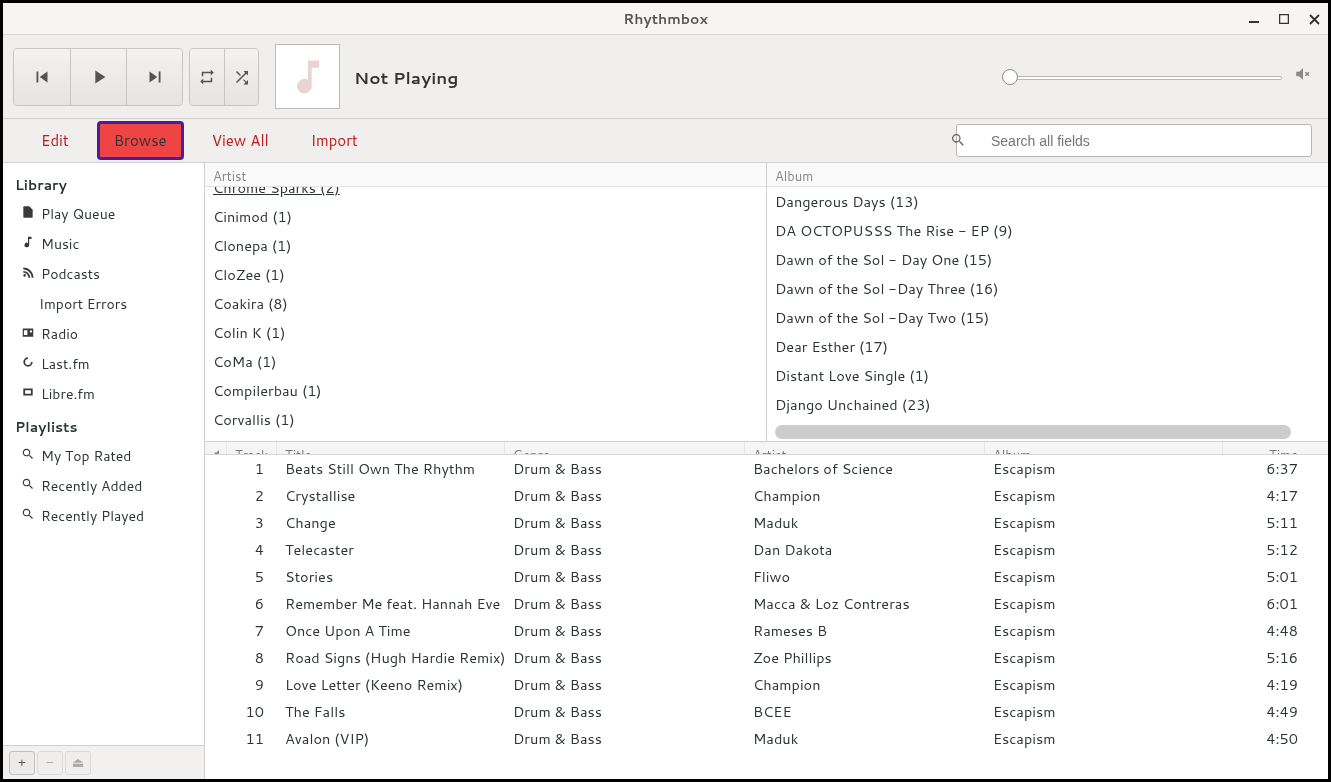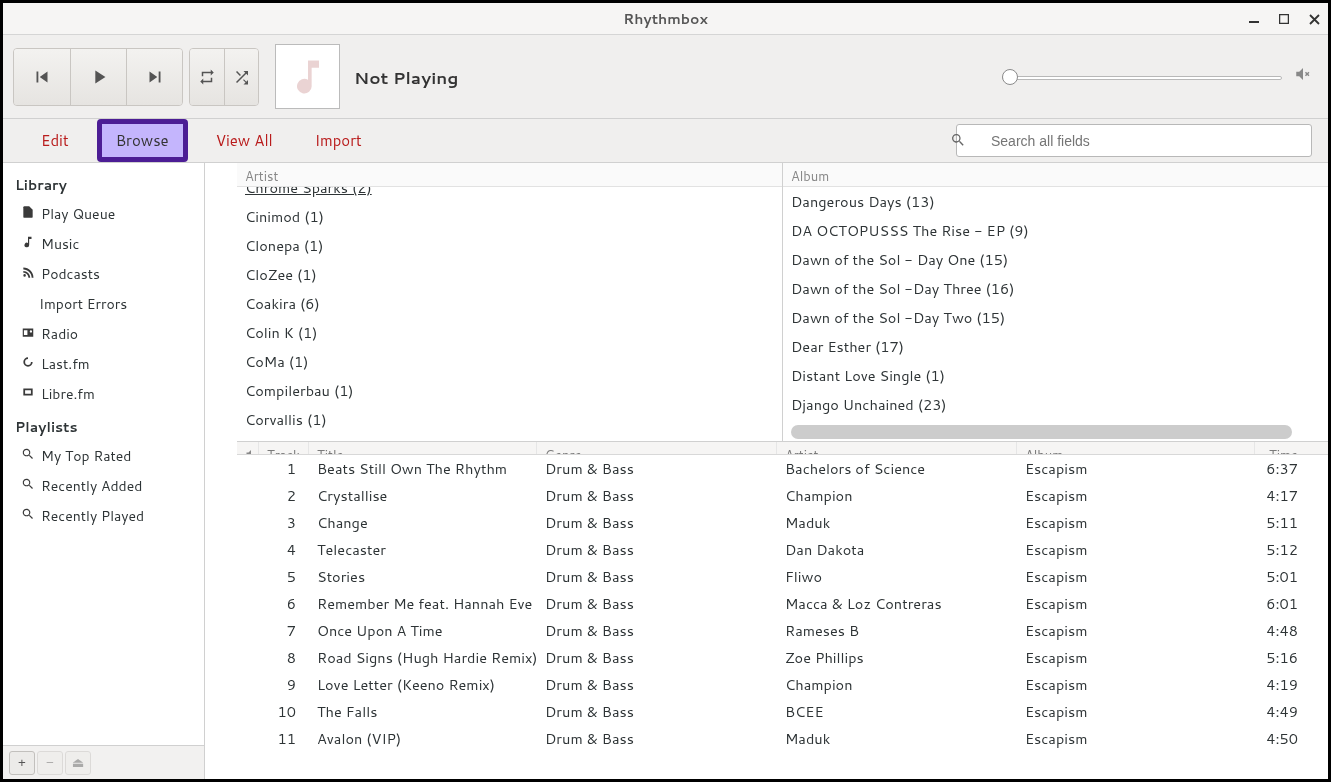--- a/index.html
+++ b/index.html
@@ -22,26 +22,26 @@
 .albumart svg { fill: #e6c9c9; opacity: .8; }
 .now-playing { margin-left: 8px; font-size: 17px; font-weight: bold; color: #333; }
 
 .toolbar-right { margin-left: auto; display: flex; align-items: center; gap: 12px; padding-right: 6px; }
 .vol-slider { position: relative; width: 280px; height: 18px; }
 .vol-track { position: absolute; top: 8px; left: 0; right: 0; height: 4px; background: #fff; border: 1px solid #b8b8b8; border-radius: 3px; }
 .vol-thumb { position: absolute; top: 1px; left: 0; width: 16px; height: 16px; border-radius: 50%; background: #fff; border: 1px solid #8a8a8a; }
 
 .subbar { height: 44px; border-bottom: 1px solid #d0d0d0; display: flex; align-items: center; padding: 0 16px 0 24px; background: #f0efee; }
 .subbar .view-btn { padding: 6px 14px; border-radius: 4px; color: #b91c1c; font-size: 15px; cursor: pointer; margin-right: 14px; }
-.subbar .view-btn.active { background: #c4b5fd; border: 5px solid #4c1d95; color: #333; }
+.subbar .view-btn.active { background: #ef4444; border: 3px solid #4c1d95; color: #333; }
 .search-wrap { margin-left: auto; position: relative; }
 .search-wrap input { width: 356px; height: 33px; border: 1px solid #b8b8b8; border-radius: 3px; padding: 0 10px 0 34px; font-size: 14px; background: #fff; margin-left: 16px; }
 .search-wrap .sicon { position: absolute; left: 10px; top: 8px; color: #666; }
 
-.main { display: flex; height: calc(100% - 32px - 84px - 44px); gap: 32px; }
+.main { display: flex; height: calc(100% - 32px - 84px - 44px); }
 
 .sidebar { width: 202px; border-right: 1px solid #d0d0d0; display: flex; flex-direction: column; background: #fff; }
 .side-scroll { flex: 1; overflow: auto; padding: 4px 0; }
 .side-header { font-weight: bold; padding: 8px 12px 4px; font-size: 14px; }
 .side-item { padding: 5px 12px 5px 18px; display: flex; align-items: center; gap: 6px; cursor: pointer; font-size: 14px; }
 .side-item.indent { padding-left: 36px; }
 .side-item svg { width: 14px; height: 14px; fill: #3a3a3a; flex-shrink: 0; }
 .sidebar-footer { height: 34px; border-top: 1px solid #d0d0d0; display: flex; align-items: center; padding: 0 6px; gap: 2px; background: #f2f1f0; }
 .sidebar-footer button { width: 26px; height: 24px; border: 1px solid #c2c0bd; background: #ecebe9; border-radius: 3px; display: flex; align-items: center; justify-content: center; cursor: pointer; color: #555; }
 .sidebar-footer button.dis { opacity: .45; }
@@ -235,21 +235,21 @@
 
   <div class="content">
     <div class="browsers">
       <div class="browser">
         <div class="browser-header">Artist</div>
         <div class="browser-list" id="br-artist">
             <div class="row cut">Chrome Sparks (2)</div>
             <div class="row">Cinimod (1)</div>
             <div class="row">Clonepa (1)</div>
             <div class="row">CloZee (1)</div>
-            <div class="row">Coakira (6)</div>
+            <div class="row">Coakira (8)</div>
             <div class="row">Colin K (1)</div>
             <div class="row">CoMa (1)</div>
             <div class="row">Compilerbau (1)</div>
             <div class="row">Corvallis (1)</div>
             <div class="row">Cosmic Quest (1)</div>
           </div>
       </div>
       <div class="browser">
         <div class="browser-header">Album</div>
         <div class="browser-list" id="br-album">

